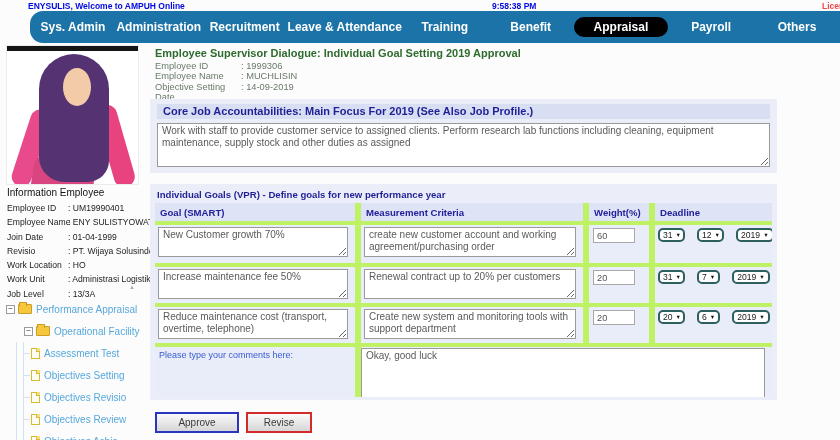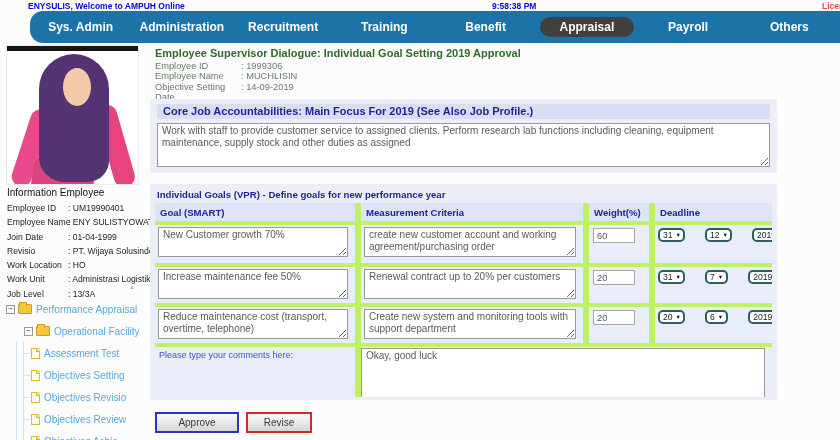--- a/index.html
+++ b/index.html
@@ -13,21 +13,21 @@
   .clock   { position:absolute; left:492px; top:1px; font-size:8.5px; font-weight:bold; color:#0008e0; }
   .license { position:absolute; left:822px; top:1px; font-size:8.5px; font-weight:bold; color:#f04848; white-space:nowrap; }
 
   
   .navbar {
     position:absolute; left:30px; right:0; top:11px; height:32px;
     background:#1b73a7; border-radius:13px 0 0 13px;
     display:flex; align-items:center;
   }
   .nav-item { flex:1; text-align:center; color:#fff; font-weight:bold; font-size:12px; cursor:pointer; white-space:nowrap; }
-  .nav-item .pill { display:inline-block; background:#404040; border-radius:11px; padding:3px 20px; }
+  .nav-item .pill { display:inline-block; background:#000000; border-radius:11px; padding:3px 20px; }
 
   
   .photo { position:absolute; left:6px; top:45px; width:133px; height:140px; background:#fff; border:1px solid #ececec; overflow:hidden; }
   .photo .strip { position:absolute; left:0; top:0; right:0; height:5px; background:#151515; }
   .photo .arm-l { position:absolute; left:14px; top:62px; width:20px; height:80px; background:#e84a8c; border-radius:10px; transform:rotate(18deg); }
   .photo .arm-r { position:absolute; right:12px; top:58px; width:21px; height:84px; background:#e8427f; border-radius:10px; transform:rotate(-16deg); }
   .photo .torso { position:absolute; left:26px; top:108px; width:62px; height:36px; background:#d8457f; border-radius:18px 8px 0 0; transform:rotate(8deg); }
   .photo .hood  { position:absolute; left:32px; top:8px; width:70px; height:128px; background:#553272; border-radius:36px 36px 22px 26px; }
   .photo .face  { position:absolute; left:56px; top:22px; width:28px; height:38px; background:#f3cba9; border-radius:50%; }
 
@@ -78,21 +78,21 @@
   .c3 { width:60px;  flex-shrink:0; }
   .c4 { flex:1; }
   .g-r1 { height:38px; } .g-r2 { height:36px; } .g-r3 { height:36px; }
   .g-comments { flex:1; }
   .cell-ta { display:block; width:calc(100% - 10px); height:30px; margin:2px 0 0 3px; }
   .weight-input { display:block; width:42px; height:15px; margin:3px 0 0 4px; border:1px solid #a8a8a8;
                   font-family:"Liberation Sans", sans-serif; font-size:9.3px; color:#555; padding:0 3px; }
   .dl-wrap { padding:3px 0 0 3px; display:flex; }
   .sel { display:inline-flex; align-items:center; justify-content:space-between; height:14px;
          border:2px solid #2d5f5f; border-radius:5px; background:#fff; padding:0 3px;
-         font-size:8.6px; color:#222; margin-right:20px; cursor:pointer; }
+         font-size:8.6px; color:#222; margin-right:12px; cursor:pointer; }
   .sel::after { content:"▼"; font-size:5.5px; color:#111; margin-left:3px; }
   .sel-d { width:27px; } .sel-m { width:27px; } .sel-y { width:58px;justify-content:flex-end; }
   .comments-lbl { padding:3px 4px; color:#3a5cd0; font-size:9px; }
   .merged { position:relative; }
   .comments-ta { position:absolute; left:0; top:1px; width:404px; height:55px; resize:none; }
 
   .btn { position:absolute; top:412px; height:21px; background:linear-gradient(#fafafa,#d6d6d6);
          font-family:"Liberation Sans", sans-serif; font-size:10px; color:#3a3a3a; cursor:pointer; }
   .approve-btn { left:155px; width:84px; border:2px solid #2a35c0; }
   .revise-btn  { left:246px; width:66px; border:2px solid #d42a2a; }
@@ -103,20 +103,21 @@
 <div class="screen">
 
   <div class="welcome">ENYSULIS, Welcome to AMPUH Online</div>
   <div class="clock">9:58:38 PM</div>
   <div class="license">License</div>
 
   <div class="navbar">
     <div class="nav-item">Sys. Admin</div>
     <div class="nav-item">Administration</div>
     <div class="nav-item">Recruitment</div>
+    <div class="nav-item">Leave &amp; Attendance</div>
     <div class="nav-item">Training</div>
     <div class="nav-item">Benefit</div>
     <div class="nav-item"><span class="pill">Appraisal</span></div>
     <div class="nav-item">Payroll</div>
     <div class="nav-item">Others</div>
   </div>
 
   <div class="photo">
     <div class="arm-l"></div>
     <div class="arm-r"></div>

